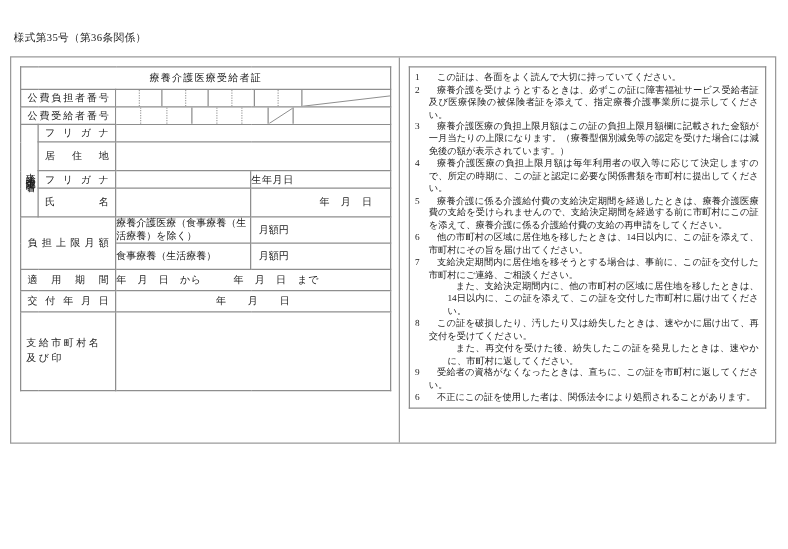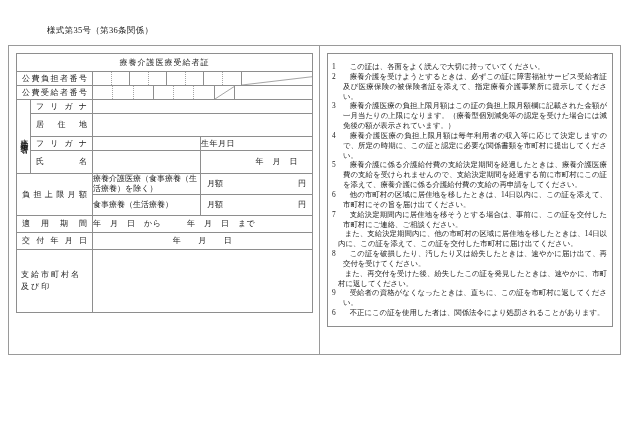--- a/index.html
+++ b/index.html
@@ -19,21 +19,20 @@
     left: 0; top: 0;
     width: 630px; height: 439px;
     box-sizing: border-box;
   }
   .form-no {
     position: absolute;
     left: 11px; top: 25px;
     font-size: 8.5px;
     letter-spacing: 0.3px;
     white-space: nowrap;
-    margin-left: 36px;
   }
   
   .outer-frame {
     position: absolute;
     left: 8px; top: 45px;
     width: 613px; height: 310px;
     border: 1px solid #9a9a9a;
     box-sizing: border-box;
     display: flex;
   }
@@ -106,21 +105,21 @@
     border-right: 1px solid #8e8e8e;
     box-sizing: border-box;
   }
   .numgrid .nb.dash { border-right: 1px dotted #a5a5a5; }
   .numgrid .nb.last { border-right: none; }
   .slashbox { position: relative; overflow: hidden; }
   .slashbox svg { position: absolute; left: 0; top: 0; }
 
   .money {
     display: flex;
-    justify-content: space-between;
+    justify-content: flex-start;
     padding: 0 6px;
     font-size: 8px;
   }
   .sub-label {
     font-size: 7.5px;
     padding: 2px 3px;
     line-height: 1.3;
     text-align: left;
   }
   .dateline {
@@ -138,21 +137,21 @@
   .note {
     display: flex;
     margin-bottom: 0px;
   }
   .note .idx {
     flex: 0 0 11px;
     text-align: left;
     font-size: 7.4px;
   }
   .note .txt { flex: 1 1 auto; text-indent: 0.9em; }
-  .note-sub { margin-left: 6px; text-indent: 0.9em; }
+  .note-sub { margin-left: 26px; text-indent: 0.9em; }
   .notes-cell { height: 272px; vertical-align: top; }
 </style>
 </head>
 <body>
 
 <div class="page">
 
   <div class="form-no">様式第35号（第36条関係）</div>
 
   <div class="outer-frame">

